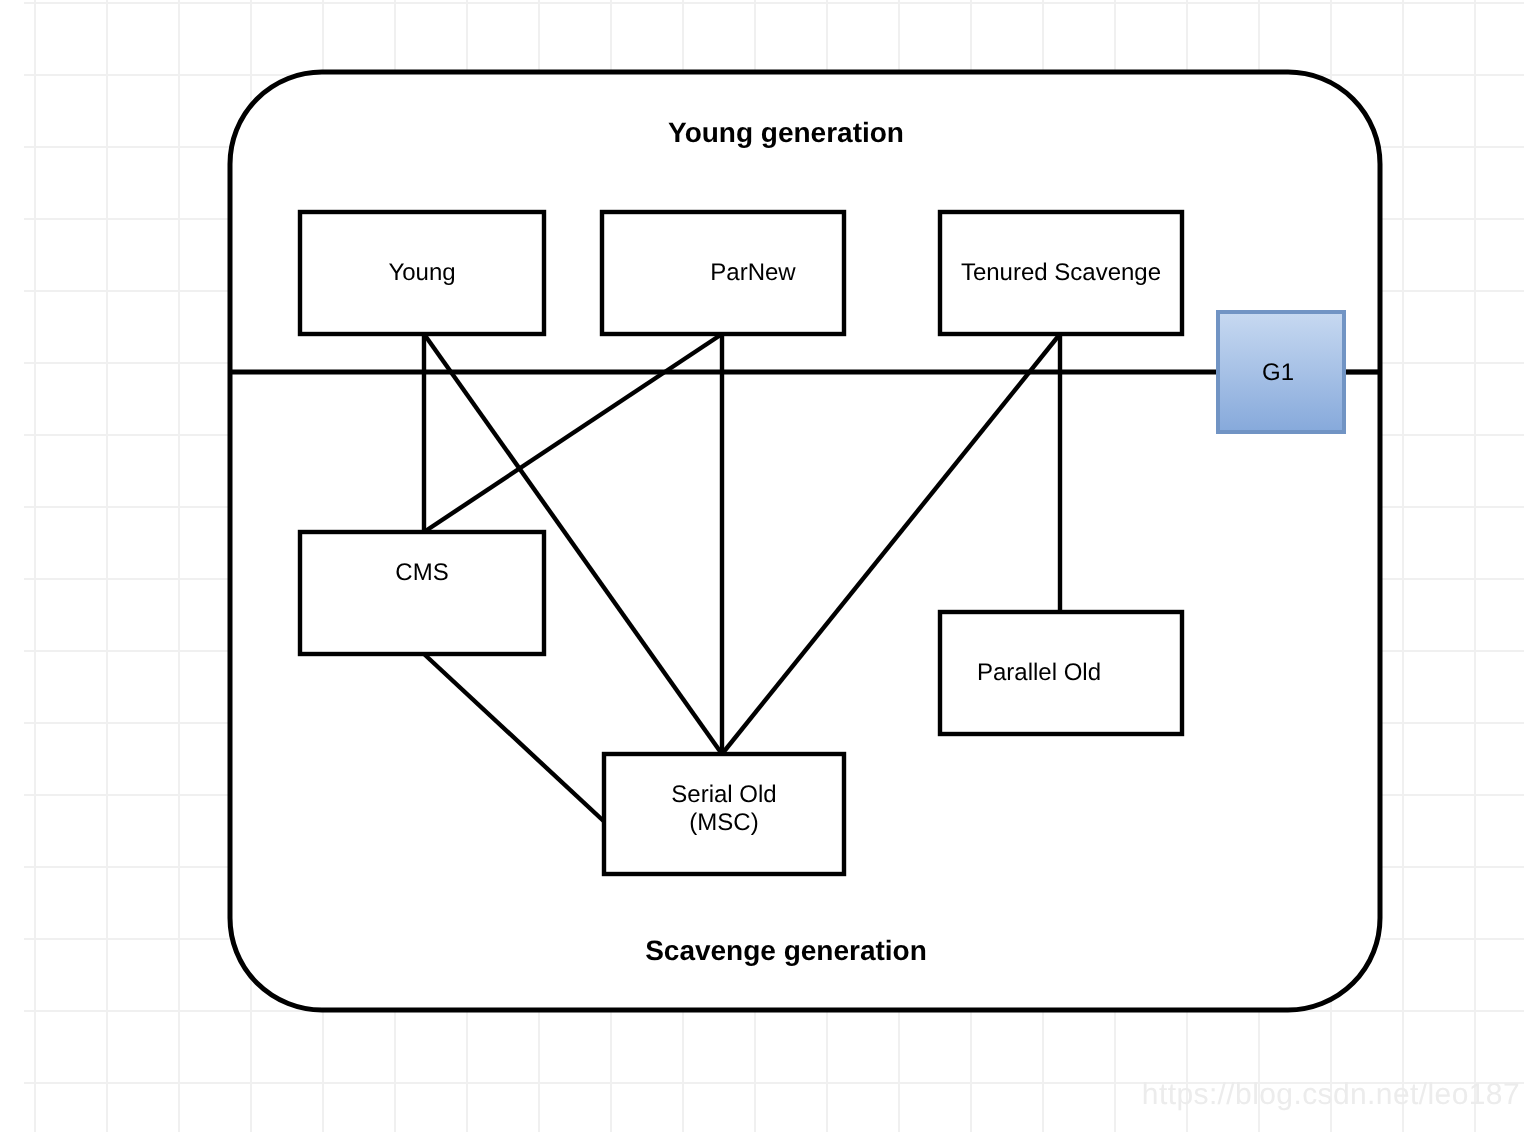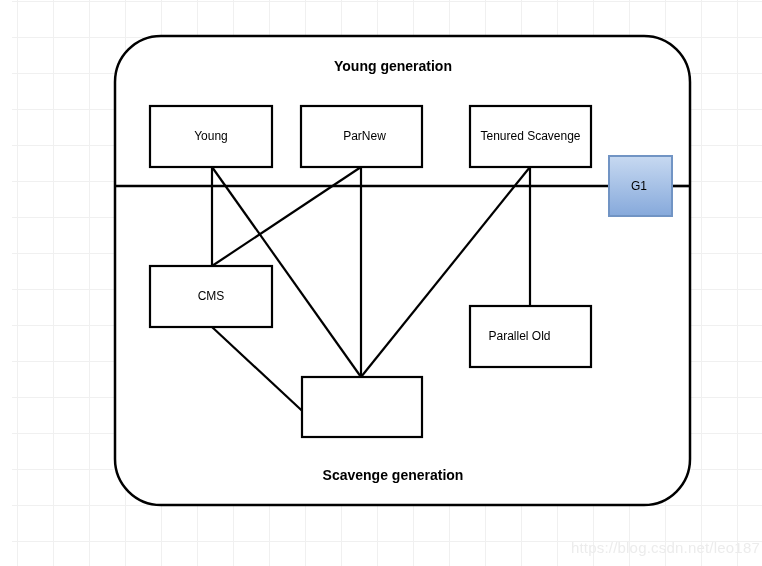--- a/index.html
+++ b/index.html
@@ -103,26 +103,28 @@
     <rect x="290" y="377" width="120" height="60" fill="#ffffff" stroke="#000000" stroke-width="2.2"></rect>
     <rect x="597" y="156" width="63" height="60" fill="url(#g1grad)" stroke="#7194c4" stroke-width="2"></rect>
   </svg>
 
   <div class="region-title" style="top:58px;">Young generation</div>
 
   <div class="region-title" style="top:467px;">Scavenge generation</div>
 
   <div class="node-label" style="left:138px; top:129px; width:122px;">Young</div>
 
-  <div class="node-label" style="left:289px; top:129px; width:127px;">ParNew</div>
+  <div class="node-label" style="left:301px; top:129px; width:127px;">ParNew</div>
 
   <div class="node-label" style="left:458px; top:129px; width:121px;">Tenured Scavenge</div>
 
-  <div class="node-label" style="left:138px; top:289px; width:122px;">CMS</div>
+  <div class="node-label" style="left:138px; top:279px; width:122px;">CMS</div>
 
   <div class="node-label" style="left:458px; top:329px; width:99px;">Parallel Old</div>
 
+  <div class="node-label" style="left:290px; top:390px; width:120px;">Serial Old
+(MSC)</div>
 
   <div class="node-label" style="left:597px; top:179px; width:60px;">G1</div>
 
   <div class="watermark">https://blog.csdn.net/leo187</div>
 
 </div>
 
 </body></html>

